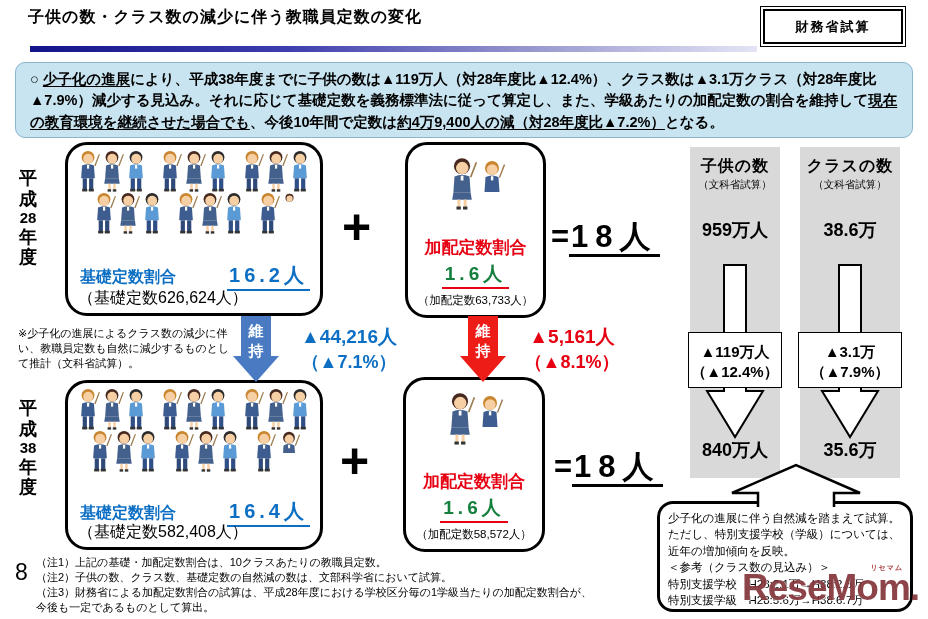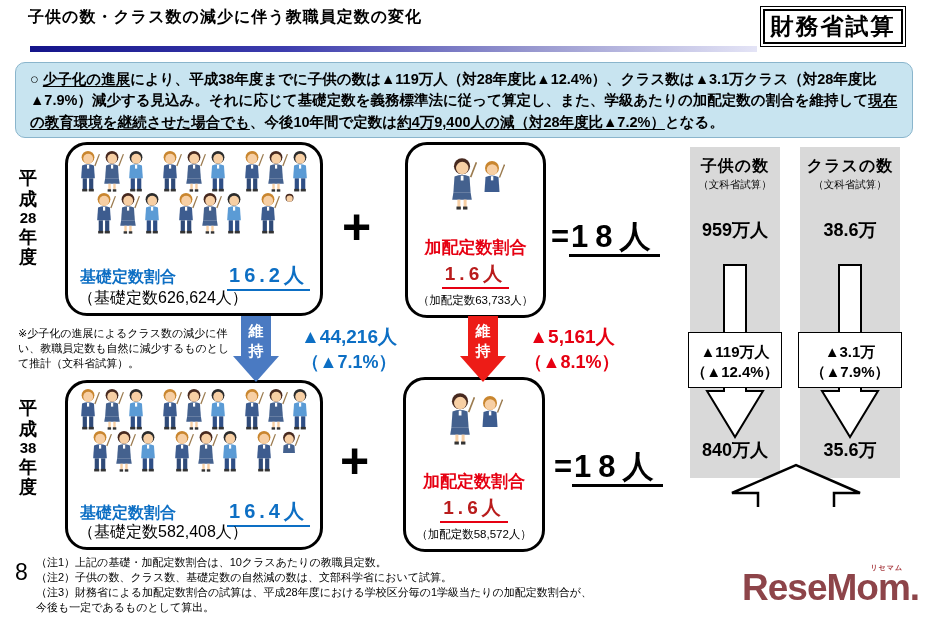--- a/index.html
+++ b/index.html
@@ -5,21 +5,21 @@
   html,body{margin:0;padding:0;background:#fff;}
   .canvas{position:relative;width:928px;height:619px;background:#fff;overflow:hidden;
           font-family:"Liberation Sans","DejaVu Sans",sans-serif;color:#000;}
 
   
   .title{position:absolute;left:28px;top:7px;font-size:16px;font-weight:bold;letter-spacing:1px;white-space:nowrap;}
   .title-rule{position:absolute;left:30px;top:46px;width:727px;height:6px;
               background:linear-gradient(to right,#14148a,#3d3dae 35%,#9a9ad0 70%,#e4e4f6);}
   .badge{position:absolute;left:763px;top:9px;width:136px;height:31px;border:2px solid #000;
          outline:1px solid #000;outline-offset:2px;background:#fff;display:flex;align-items:center;
-         justify-content:center;font-size:23px;font-weight:bold;letter-spacing:2px;}
+         justify-content:center;font-size:13px;font-weight:bold;letter-spacing:2px;}
 
   
   .summary{position:absolute;left:15px;top:62px;width:898px;height:76px;box-sizing:border-box;
            background:#c8e4f0;border:1px solid #8ab5cc;border-radius:10px;padding:6px 14px;
            font-size:14.5px;line-height:1.47;font-weight:600;}
   .summary .b{font-weight:900;}
   .summary .u{text-decoration:underline;text-underline-offset:2px;}
 
   
   .era{position:absolute;left:13px;width:30px;display:flex;flex-direction:column;align-items:center;
@@ -43,21 +43,21 @@
 
   .label-row{position:absolute;left:12px;right:10px;bottom:22px;display:flex;align-items:baseline;
              justify-content:space-between;}
   .lbl-blue{font-size:16px;font-weight:900;color:#0d6fc4;white-space:nowrap;}
   .val-blue{font-size:20px;font-weight:900;color:#0d6fc4;letter-spacing:4px;
             border-bottom:2.5px solid #0d6fc4;padding:0 2px;white-space:nowrap;}
   .sub-note{position:absolute;left:10px;bottom:4px;font-size:16px;white-space:nowrap;}
 
   .label-col{position:absolute;left:0;right:0;bottom:7px;text-align:center;}
   .lbl-red{font-size:17px;font-weight:900;color:#e60012;white-space:nowrap;}
-  .val-red{display:inline-block;font-size:19px;font-weight:900;color:#b91c1c;letter-spacing:4px;
+  .val-red{display:inline-block;font-size:19px;font-weight:900;color:#15803d;letter-spacing:4px;
            border-bottom:2.5px solid #e60012;padding:0 3px;margin-top:2px;white-space:nowrap;}
   .sub-note-c{font-size:11.5px;margin-top:4px;white-space:nowrap;}
 
   
   .plus{position:absolute;font-size:50px;font-weight:600;line-height:1;}
   #plus-top{left:342px;top:202px;} #plus-bottom{left:340px;top:436px;}
   .equation{position:absolute;font-size:31px;font-weight:900;white-space:nowrap;}
   #eq-top{left:551px;top:216px;} #eq-bottom{left:554px;top:446px;}
   .eq-total{border-bottom:3.5px solid #000;letter-spacing:7px;padding:0 2px;}
 
@@ -676,20 +676,26 @@
     <svg class="col-arrow" width="62" height="176" viewBox="0 0 62 176">
       <path d="M20,2 L42,2 L42,128 L59,128 L31,174 L3,128 L20,128 Z" fill="#fff" stroke="#000" stroke-width="2"></path>
     </svg>
     <div class="col-deltabox">
       <div>▲3.1万</div>
       <div>（▲7.9%）</div>
     </div>
     <div class="col-end">35.6万</div>
   </div>
 
+  <div class="callout">
+      <div>少子化の進展に伴う自然減を踏まえて試算。ただし、特別支援学校（学級）については、近年の増加傾向を反映。</div>
+      <div>＜参考（クラス数の見込み）＞</div>
+      <div>特別支援学校　H28:2.1万→H38:2.3万</div>
+      <div>特別支援学級　H28:5.6万→H38:6.7万</div>
+    </div>
 
   <svg class="up-arrow" width="132" height="46" viewBox="0 0 132 46">
     <path d="M28,44 L28,30 L2,30 L66,2 L130,30 L104,30 L104,44" fill="#fff" stroke="#000" stroke-width="2.5"></path>
   </svg>
 
   <div class="footnotes" id="footnotes">
       <div>（注1）上記の基礎・加配定数割合は、10クラスあたりの教職員定数。</div>
       <div>（注2）子供の数、クラス数、基礎定数の自然減の数は、文部科学省において試算。</div>
       <div>（注3）財務省による加配定数割合の試算は、平成28年度における学校区分毎の1学級当たりの加配定数割合が、</div>
       <div class="indent">今後も一定であるものとして算出。</div>

